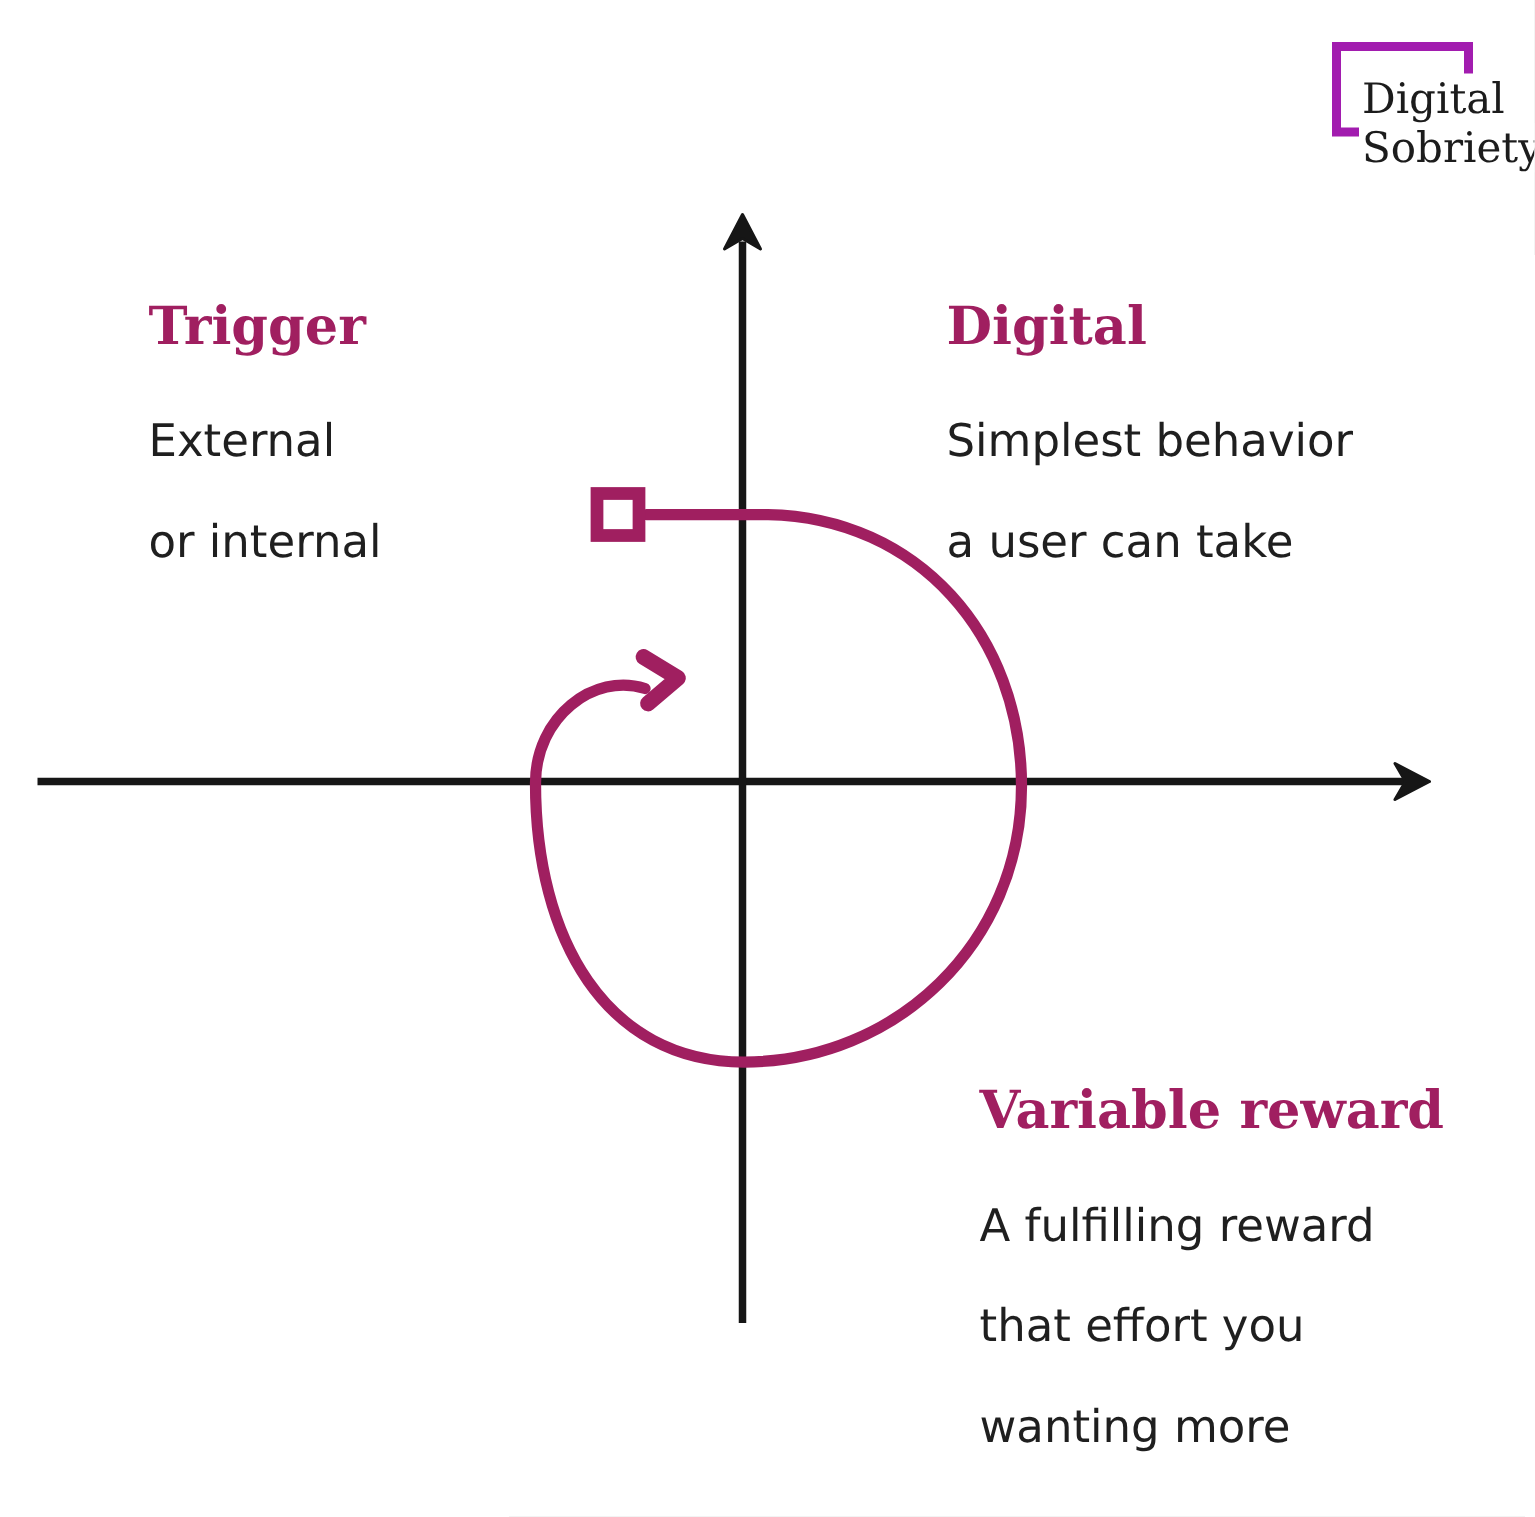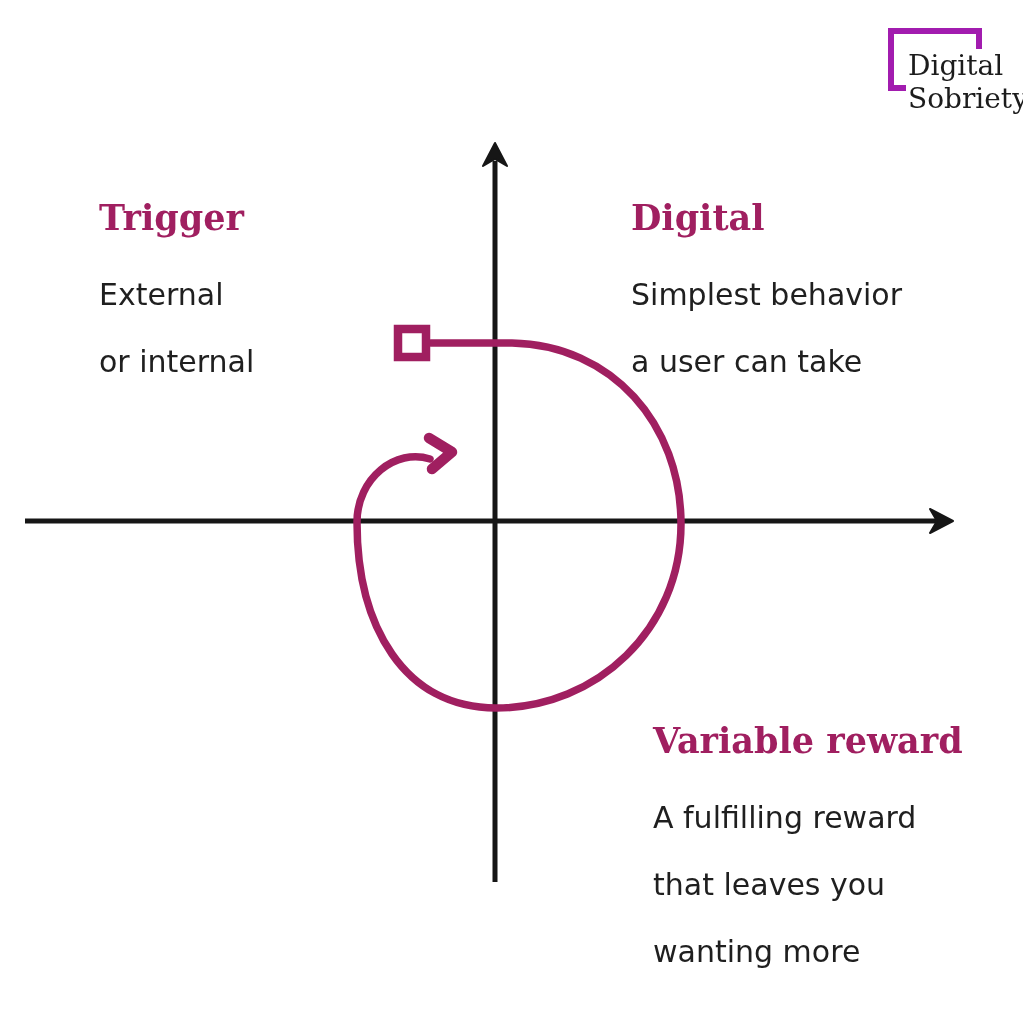--- a/index.html
+++ b/index.html
@@ -103,21 +103,21 @@
     <div class="quad-desc">Simplest behavior
 a user can take</div>
   </div>
 
   <div class="quad quad-investment">
   </div>
 
   <div class="quad quad-reward">
     <div class="quad-title">Variable reward</div>
     <div class="quad-desc">A fulfilling reward
-that leaves you
+that effort you
 wanting more</div>
   </div>
 
   <div class="brand-badge">
     <div class="brand-text">
       <span class="brand-line">Digital</span>
       <span class="brand-line">Sobriety</span>
     </div>
   </div>
 

